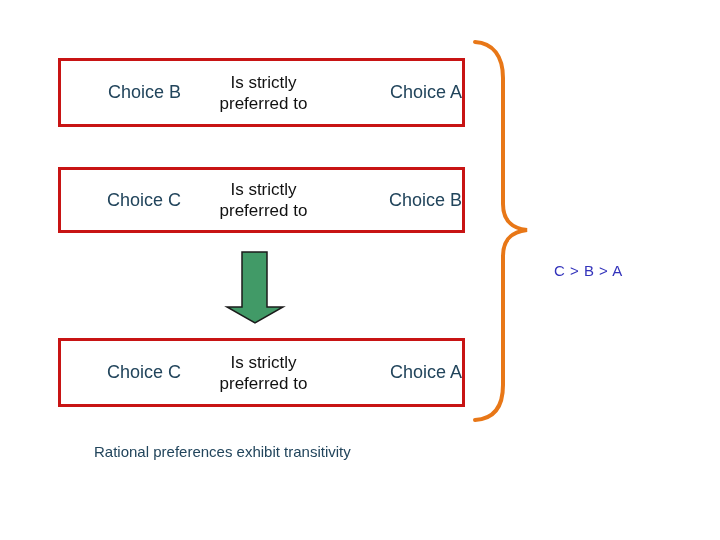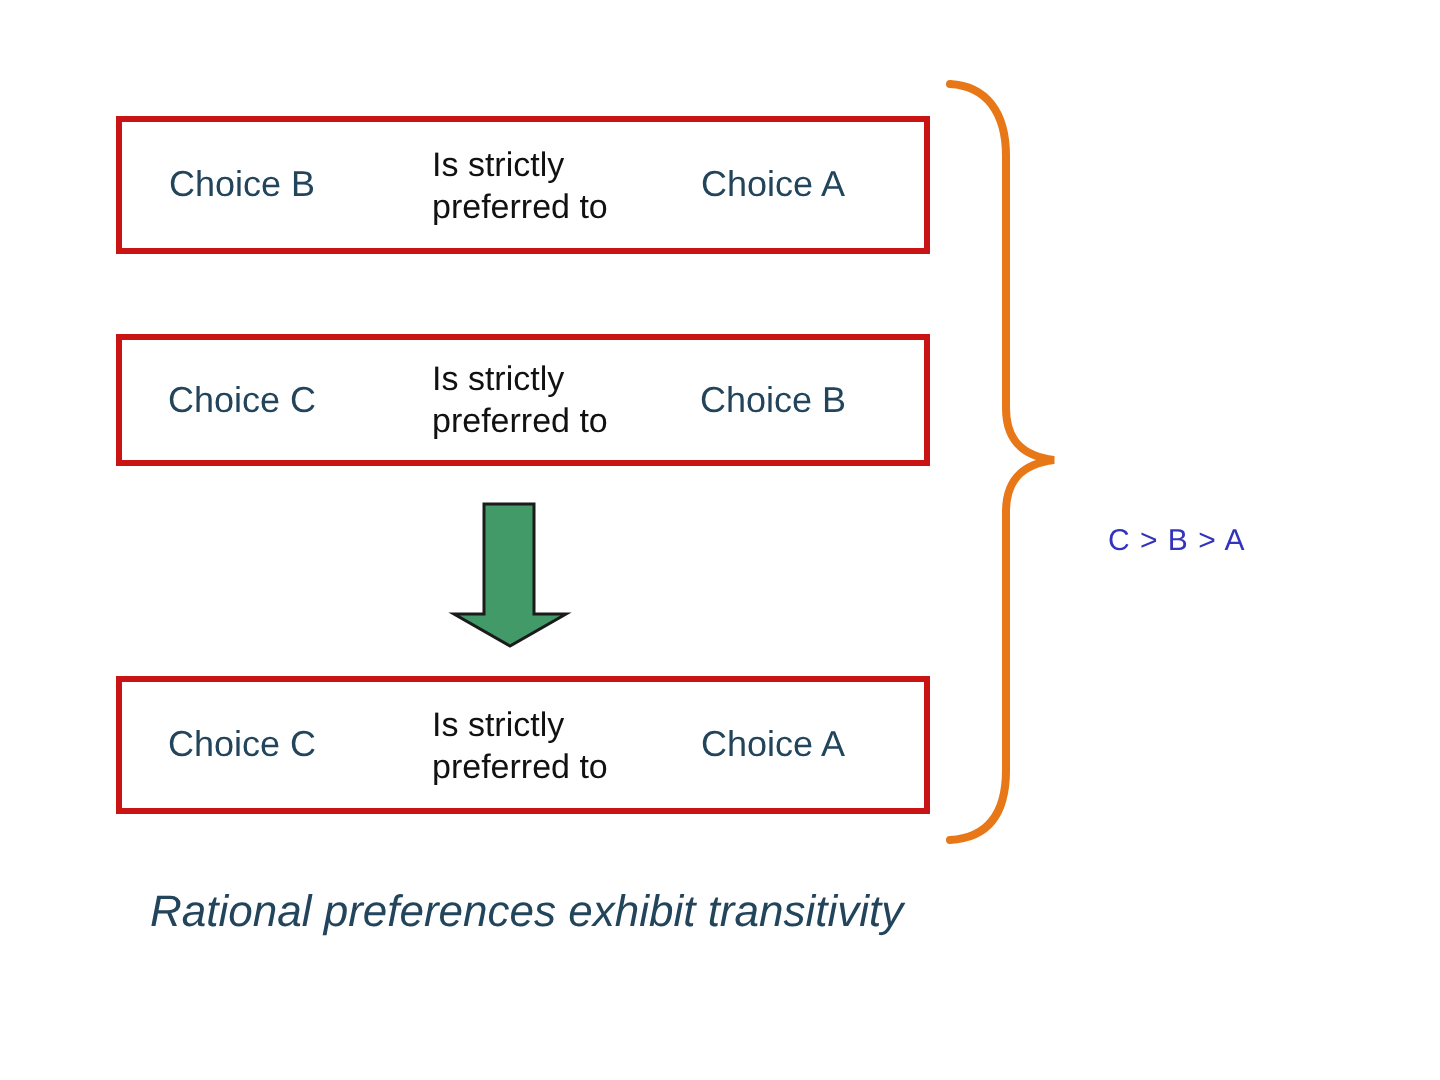--- a/index.html
+++ b/index.html
@@ -26,29 +26,29 @@
     grid-template-columns: 120px 130px 1fr;
     align-items: center;
   }
   .box-1 { top: 58px;  height: 69px; }
   .box-2 { top: 167px; height: 66px; }
   .box-3 { top: 338px; height: 69px; }
 
   .choice-label {
     color: var(--choice-text, #22455C);
     font-size: 18px;
-    text-align: center;
+    text-align: right;
     white-space: nowrap;
   }
   .relation {
     color: var(--relation-text, #111111);
     font-size: 17px;
     line-height: 21px;
     padding-left: 35px;
-    text-align: left;
+    text-align: center;
     white-space: nowrap;
   }
   .arrow-svg {
     position: absolute;
     left: 220px;
     top: 240px;
     width: 80px;
     height: 90px;
   }
   .arrow-svg polygon {
@@ -74,24 +74,23 @@
     left: 554px;
     top: 222px;
     font-size: 15px;
     letter-spacing: 0.5px;
     color: var(--conclusion-text, #3333BB);
     white-space: nowrap;
     margin-top: 40px;
   }
   .caption {
     position: absolute;
-    left: 75px;
+    left: 94px;
     top: 443px;
-    font-size: 22px;
-    font-style: italic;
+    font-size: 15px;
     color: var(--choice-text, #22455C);
     white-space: nowrap;
   }
 </style>
 </head>
 <body>
 
 <div class="slide">
 
   <div class="pref-box box-1">

